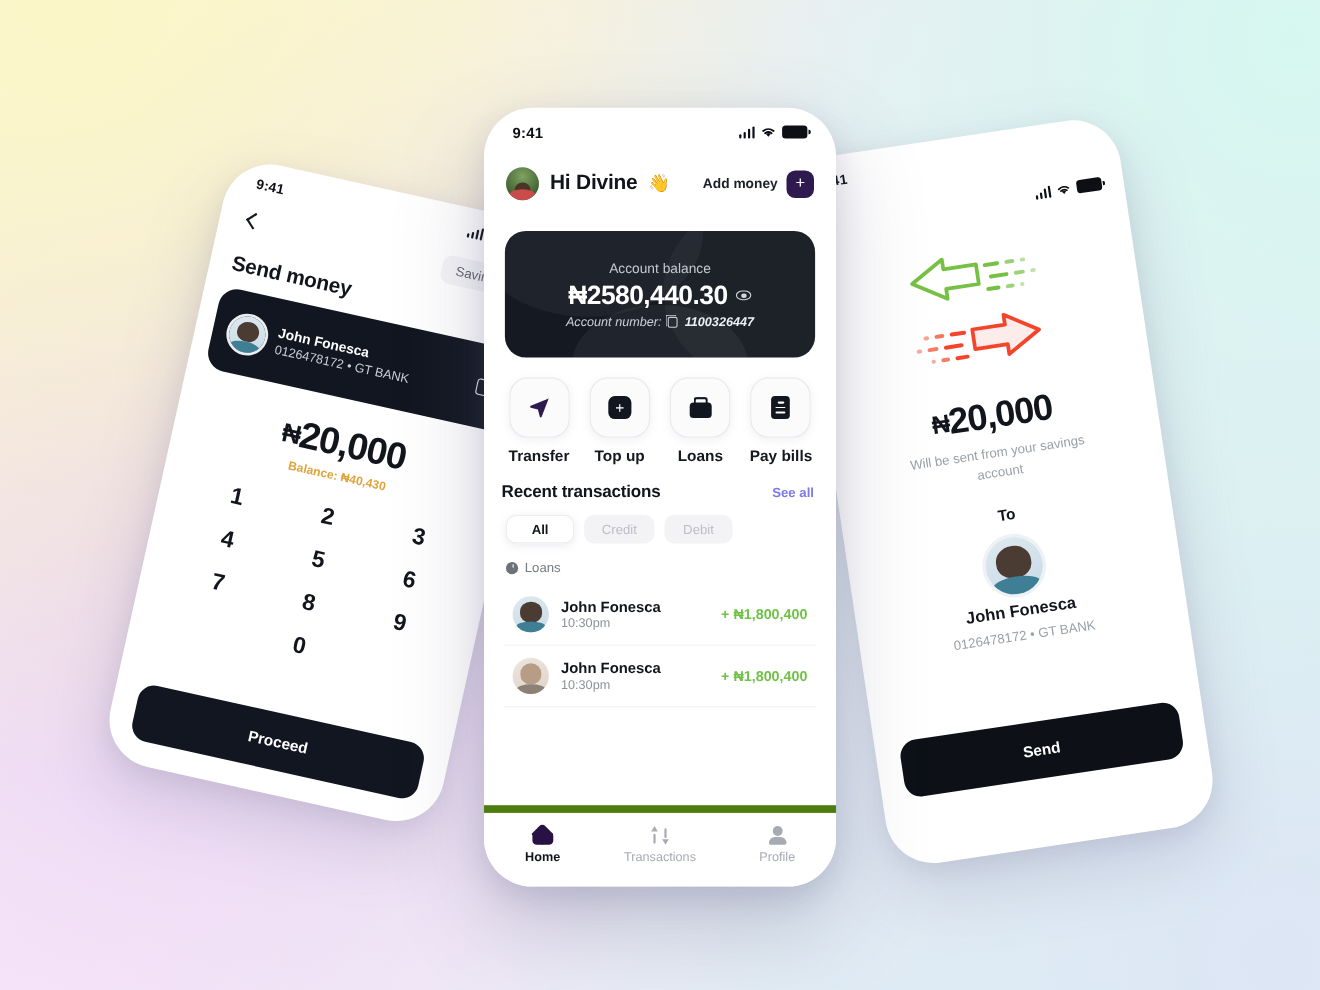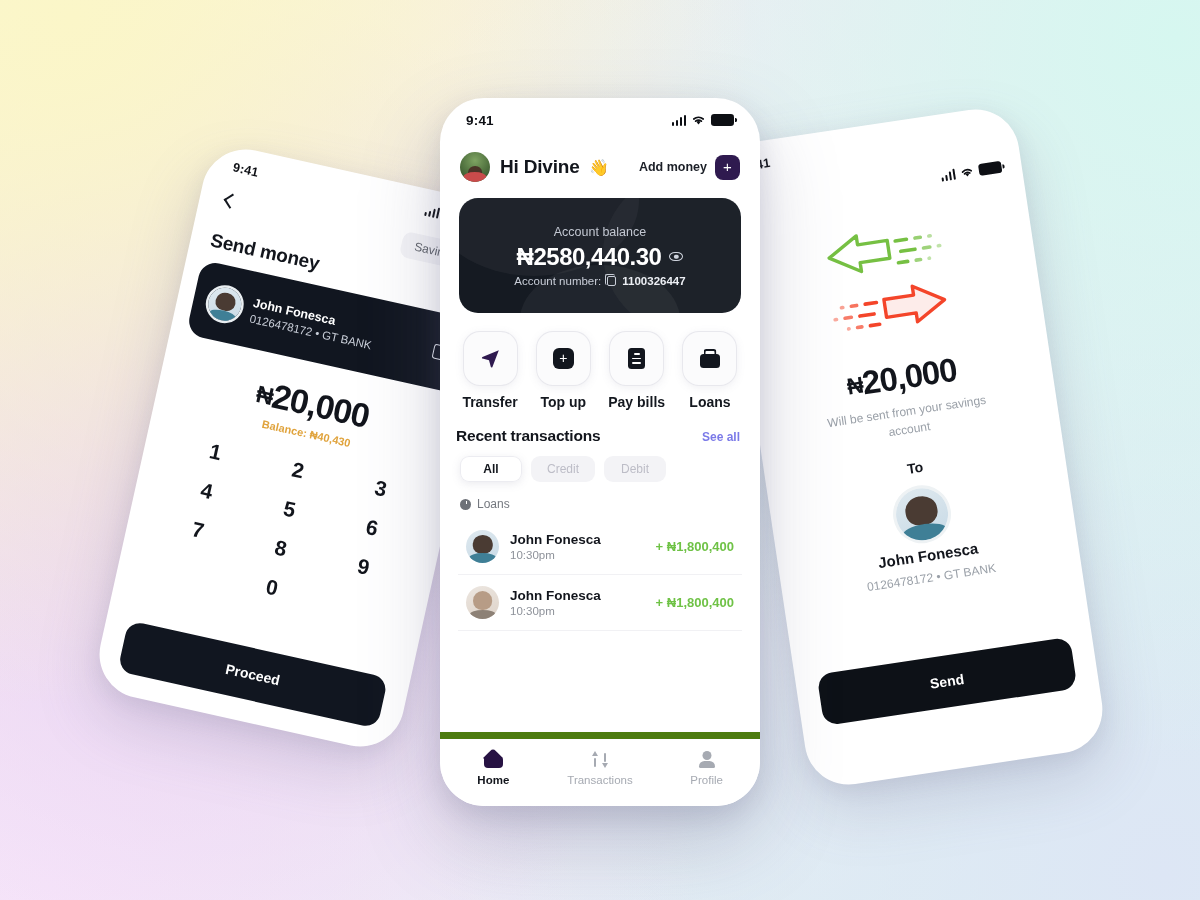--- a/index.html
+++ b/index.html
@@ -75,40 +75,40 @@
   .addmoney-wrap { display:flex; align-items:center; gap:8px; }
   .addmoney-label { font-size:12.5px; font-weight:600; color:#1b1f27; }
   .plus-btn {
     width:25px; height:25px; border-radius:8px; background:#2f1a4f;
     display:flex; align-items:center; justify-content:center;
     color:#fff; font-size:15px; font-weight:500; line-height:1; padding-bottom:1px;
   }
 
   
   .bal-card {
-    margin:16px 19px 0 19px; height:115px; border-radius:19px;
+    margin:28px 19px 0 19px; height:115px; border-radius:19px;
     background:#151a22; position:relative; overflow:hidden;
     display:flex; flex-direction:column; align-items:center; justify-content:center; gap:4px;
   }
   .bal-card .blob1{ position:absolute; width:210px; height:150px; left:-30px; top:-72px;
     border-radius:50%; background:rgba(255,255,255,.045); }
   .bal-card .blob2{ position:absolute; width:190px; height:170px; right:-52px; top:-30px;
     border-radius:50%; background:rgba(255,255,255,.035); }
   .bal-card .blob3{ position:absolute; width:160px; height:110px; left:50%; bottom:-62px;
     transform:translateX(-50%); border-radius:50%; background:rgba(255,255,255,.05); }
   .bal-label { font-size:12.5px; color:#c3c8d2; position:relative; z-index:2; }
   .bal-amount-row { display:flex; align-items:center; gap:8px; position:relative; z-index:2; }
   .bal-amount { font-size:24px; font-weight:800; color:#fff; letter-spacing:-.5px; }
   .eye { position:relative; width:14px; height:9px; }
   .eye::before{ content:""; position:absolute; inset:0; border:1.3px solid #cfd4dd;
     border-radius:50% / 58%; }
   .eye::after{ content:""; position:absolute; left:50%; top:50%; transform:translate(-50%,-50%);
     width:4.4px; height:4.4px; border-radius:50%; background:#cfd4dd; }
   .acct-row { display:flex; align-items:center; gap:6px; position:relative; z-index:2;
-    font-size:11.5px; color:#c9ced8; }
+    font-size:11.5px; color:#c9ced8;font-style:italic; }
   .copy-ic { width:9px; height:10px; border:1.2px solid #c9ced8; border-radius:2px; position:relative; }
   .copy-ic::after{ content:""; position:absolute; left:-3px; top:-3px; width:9px; height:10px;
     border:1.2px solid #c9ced8; border-radius:2px; border-right:none; border-bottom:none; }
   .acct-num { font-weight:600; color:#eceff4; }
 
   
   .actions { display:flex; justify-content:space-between; padding:18px 20px 0 20px; }
   .action { display:flex; flex-direction:column; align-items:center; gap:8px; width:60px; }
   .action-tile {
     width:55px; height:55px; border-radius:17px; background:#fbfbfc;
@@ -492,33 +492,33 @@
         <div class="action-label">Transfer</div>
       </div>
       <div class="action">
         <div class="action-tile">
           <div class="ic-topup">+</div>
         </div>
         <div class="action-label">Top up</div>
       </div>
       <div class="action">
         <div class="action-tile">
-          <div class="ic-bill">
-              <i></i>
-              <i></i>
-              <i></i>
-            </div>
-        </div>
-        <div class="action-label">Pay bills</div>
+          <div class="ic-bag"></div>
+        </div>
+        <div class="action-label">Loans</div>
       </div>
       <div class="action">
         <div class="action-tile">
-          <div class="ic-bag"></div>
-        </div>
-        <div class="action-label">Loans</div>
+          <div class="ic-bill">
+              <i></i>
+              <i></i>
+              <i></i>
+            </div>
+        </div>
+        <div class="action-label">Pay bills</div>
       </div>
     </div>
 
     <div class="recent-head">
       <div class="recent-title">Recent transactions</div>
       <div class="see-all">See all</div>
     </div>
 
     <div class="chips">
       <div class="chip active">All</div>

